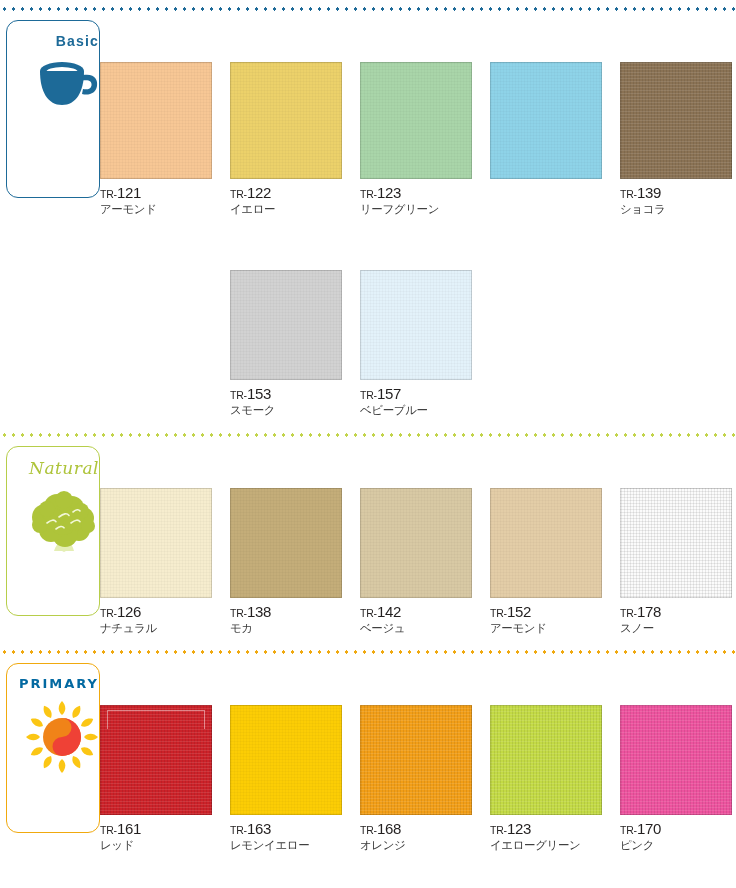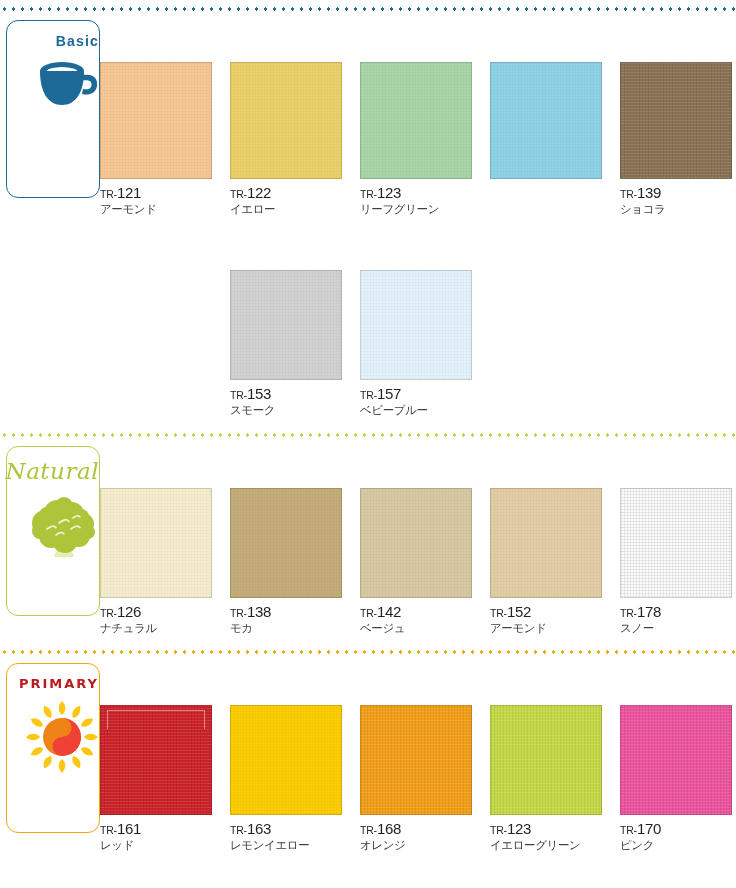--- a/index.html
+++ b/index.html
@@ -57,29 +57,29 @@
   .cat-title {
     font-size: 14px;
     font-weight: bold;
     letter-spacing: 1.2px;
     color: #1d6a98;
     line-height: 1;
   }
   .cat-title.script {
     font-family: "DejaVu Serif", serif;
     font-style: italic;
-    font-size: 23px;
+    font-size: 17px;
     letter-spacing: 0.5px;
     color: #aec43a;
     font-weight: normal;
   }
   .cat-title.primary-title {
     font-size: 13px;
     letter-spacing: 2px;
-    color: #b91c1c;
+    color: #0369a1;
     font-family: "DejaVu Sans", sans-serif;
   }
 
   .cat-icon {
     margin-top: 10px;
   }
 
   
   .rows {
     flex: 1 1 auto;

